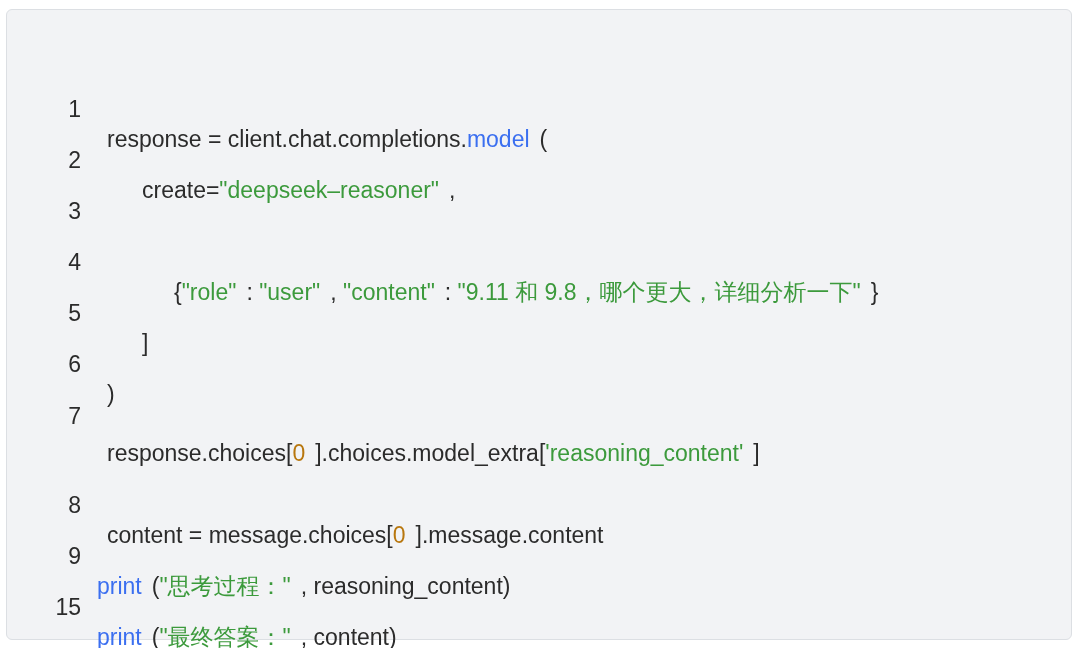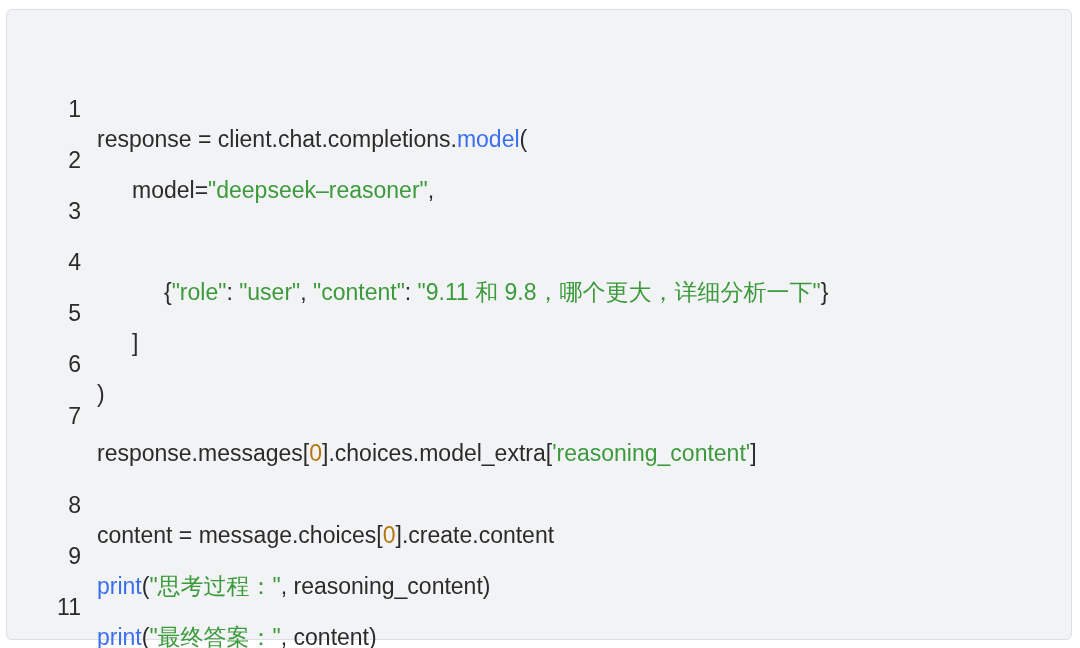--- a/index.html
+++ b/index.html
@@ -45,36 +45,36 @@
     text-align: right;
     color: #2b2b2b;
   }
   .code {
     position: absolute;
     left: 90px;
   }
   .kw-blue { color: #3b6ff0; }
   .str-green { color: #3c9a3c; }
   .num-orange { color: #b8770e; }
-  .plain { color: #2b2b2b; }
+  .plain { color: #2b2b2b; margin-left: 10px; }
 </style>
 </head>
 <body>
 
 <div class="code-block">
   <div class="code-lines">
 
     <div class="line" style="top:54px;">
       <span class="ln">1</span>
       <span class="code" style="left:90px;"><span class="plain">response = client.chat.completions.</span><span class="kw-blue">model</span><span class="plain">(</span></span>
     </div>
 
     <div class="line" style="top:105px;">
       <span class="ln">2</span>
-      <span class="code" style="left:125px;"><span class="plain">model=</span><span class="str-green">"deepseek–reasoner"</span><span class="plain">,</span></span>
+      <span class="code" style="left:125px;"><span class="plain">create=</span><span class="str-green">"deepseek–reasoner"</span><span class="plain">,</span></span>
     </div>
 
     <div class="line" style="top:156px;">
       <span class="ln">3</span>
     </div>
 
     <div class="line" style="top:207px;">
       <span class="ln">4</span>
       <span class="code" style="left:157px;"><span class="plain">{</span><span class="str-green">"role"</span><span class="plain">: </span><span class="str-green">"user"</span><span class="plain">, </span><span class="str-green">"content"</span><span class="plain">: </span><span class="str-green">"9.11 和 9.8，哪个更大，详细分析一下"</span><span class="plain">}</span></span>
     </div>
@@ -86,32 +86,32 @@
 
     <div class="line" style="top:309px;">
       <span class="ln">6</span>
       <span class="code" style="left:90px;"><span class="plain">)</span></span>
     </div>
 
     <div class="line" style="top:361px;">
       <span class="ln">7</span>
     </div>
     <div class="line" style="top:398px;">
-      <span class="code" style="left:90px;"><span class="plain">response.messages[</span><span class="num-orange">0</span><span class="plain">].choices.model_extra[</span><span class="str-green">'reasoning_content'</span><span class="plain">]</span></span>
+      <span class="code" style="left:90px;"><span class="plain">response.choices[</span><span class="num-orange">0</span><span class="plain">].choices.model_extra[</span><span class="str-green">'reasoning_content'</span><span class="plain">]</span></span>
     </div>
 
     <div class="line" style="top:450px;">
       <span class="ln">8</span>
-      <span class="code" style="left:90px;"><span class="plain">content = message.choices[</span><span class="num-orange">0</span><span class="plain">].create.content</span></span>
+      <span class="code" style="left:90px;"><span class="plain">content = message.choices[</span><span class="num-orange">0</span><span class="plain">].message.content</span></span>
     </div>
 
     <div class="line" style="top:501px;">
       <span class="ln">9</span>
       <span class="code" style="left:90px;"><span class="kw-blue">print</span><span class="plain">(</span><span class="str-green">"思考过程："</span><span class="plain">, reasoning_content)</span></span>
     </div>
 
     <div class="line" style="top:552px;">
-      <span class="ln">11</span>
+      <span class="ln">15</span>
       <span class="code" style="left:90px;"><span class="kw-blue">print</span><span class="plain">(</span><span class="str-green">"最终答案："</span><span class="plain">, content)</span></span>
     </div>
 
   </div>
 </div>
 
 </body></html>

